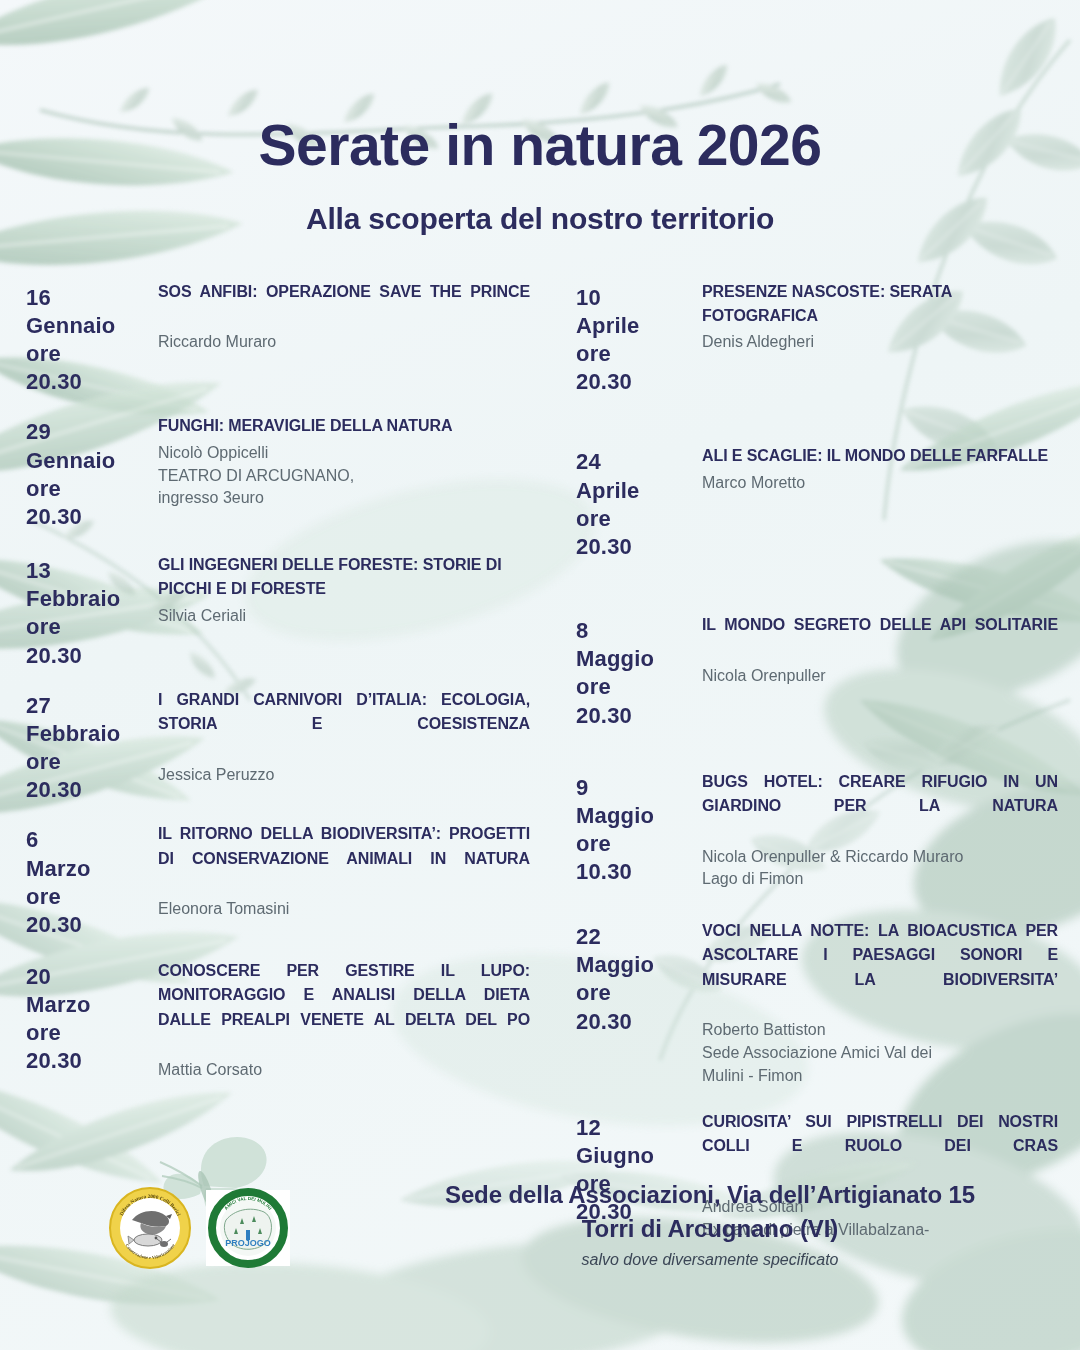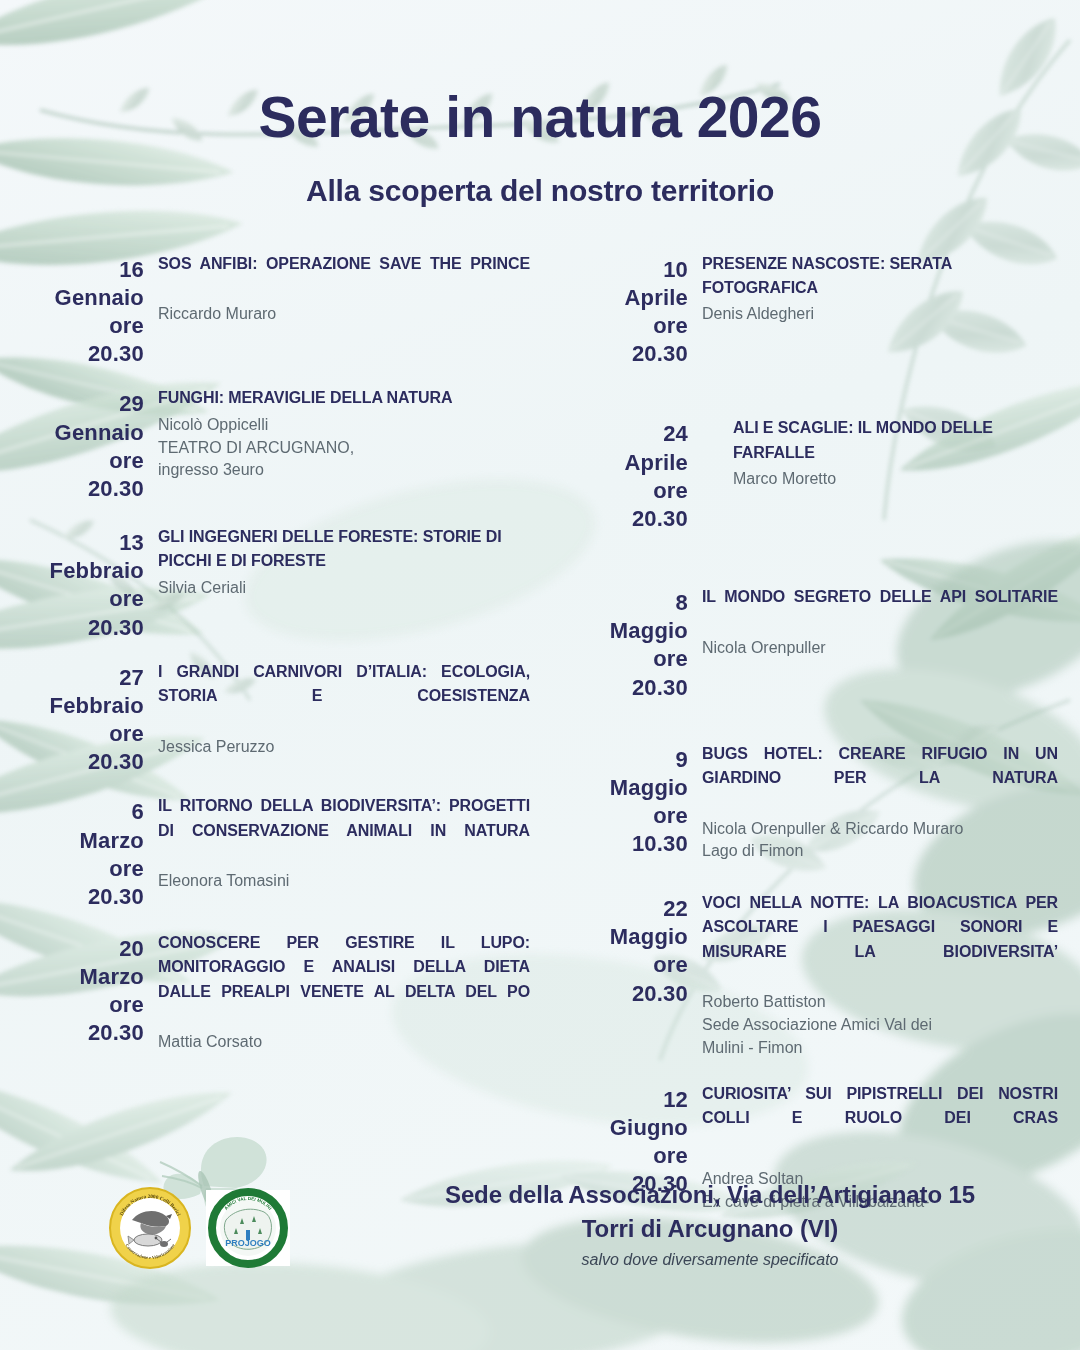--- a/index.html
+++ b/index.html
@@ -35,21 +35,21 @@
   
   .content {
     position: relative;
     z-index: 2;
     width: 1080px;
     height: 1350px;
   }
 
   .title-block {
     text-align: center;
-    padding-top: 88px;
+    padding-top: 116px;
   }
   .poster-title {
     font-size: 57px;
     font-weight: 800;
     letter-spacing: -0.5px;
     color: #2c2c5e;
     margin: 0;
     line-height: 1.05;
   }
   .poster-subtitle {
@@ -73,21 +73,21 @@
   .col-left  { padding-right: 12px; }
   .col-right { padding-left: 34px; }
 
   .event {
     display: flex;
     align-items: flex-start;
   }
   .event-date {
     width: 118px;
     min-width: 118px;
-    text-align: right;
+    text-align: left;
     color: #2c2c5e;
     font-weight: 800;
     font-size: 22px;
     line-height: 1.28;
     padding-top: 4px;
     letter-spacing: 0.2px;
   }
   .col-right .event-date { width: 112px; min-width: 112px; }
   .event-body { flex: 1; padding-left: 14px; }
 
@@ -116,21 +116,21 @@
   .col-right .event { margin-bottom: 20px; }
 
   .ev-l0 { margin-top: 0; }
   .ev-l1 { margin-top: 18px; }
   .ev-l2 { margin-top: 22px; }
   .ev-l3 { margin-top: 18px; }
   .ev-l4 { margin-top: 16px; }
   .ev-l5 { margin-top: 20px; }
 
   .ev-r0 { margin-top: 0; }
-  .ev-r1 { margin-top: 48px; gap: 31px; }
+  .ev-r1 { margin-top: 48px; }
   .ev-r2 { margin-top: 52px; }
   .ev-r3 { margin-top: 40px; }
   .ev-r4 { margin-top: 28px; }
   .ev-r5 { margin-top: 22px; }
 
   
   .footer {
     position: absolute;
     left: 0;
     right: 0;

